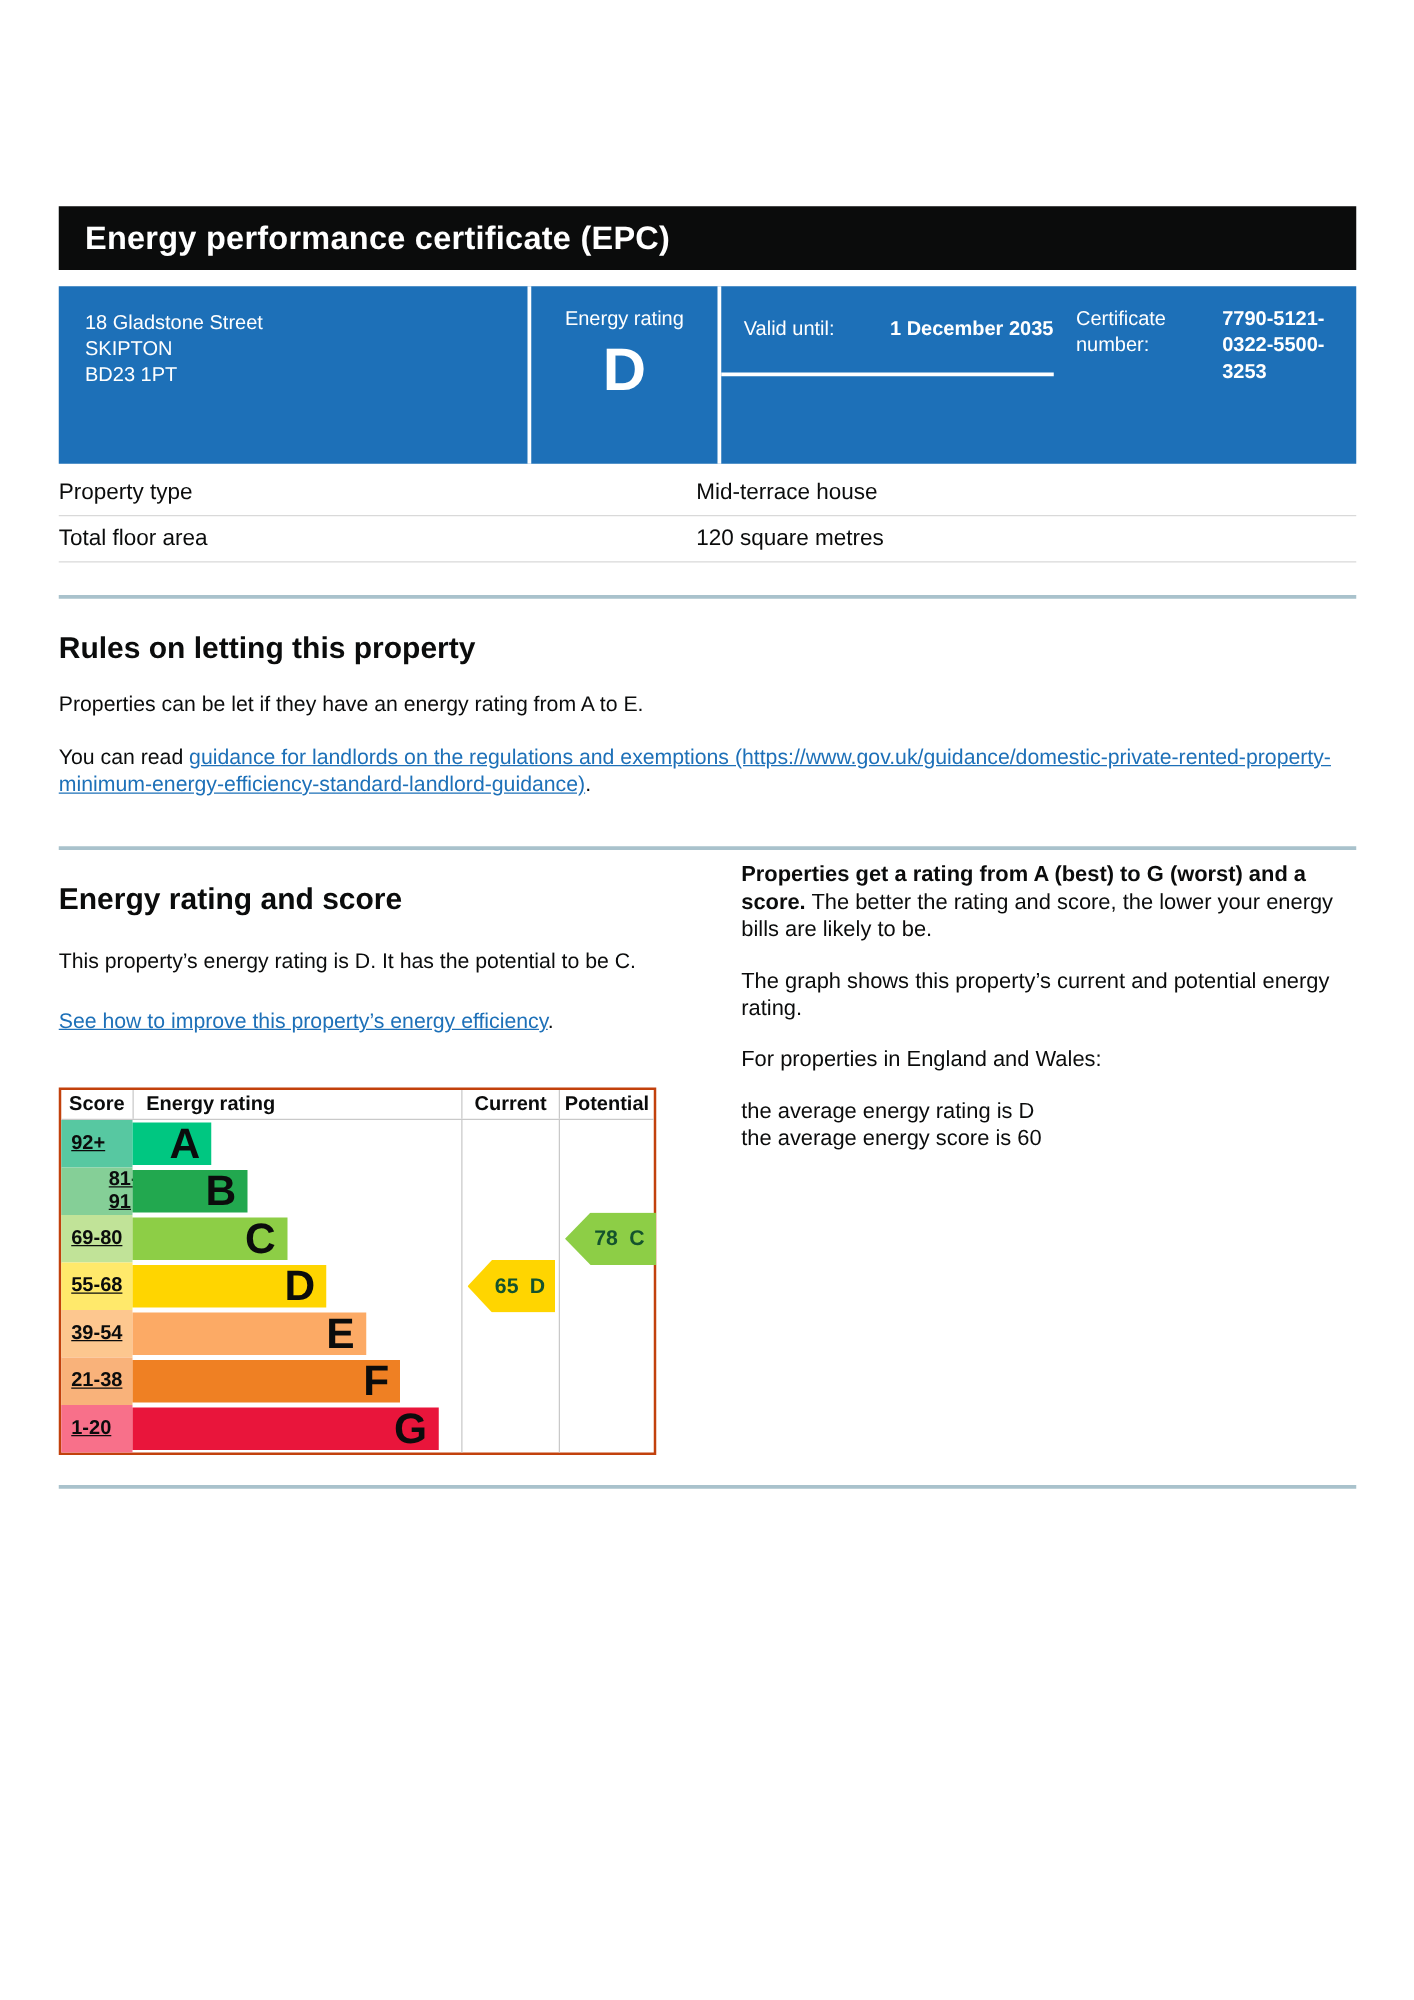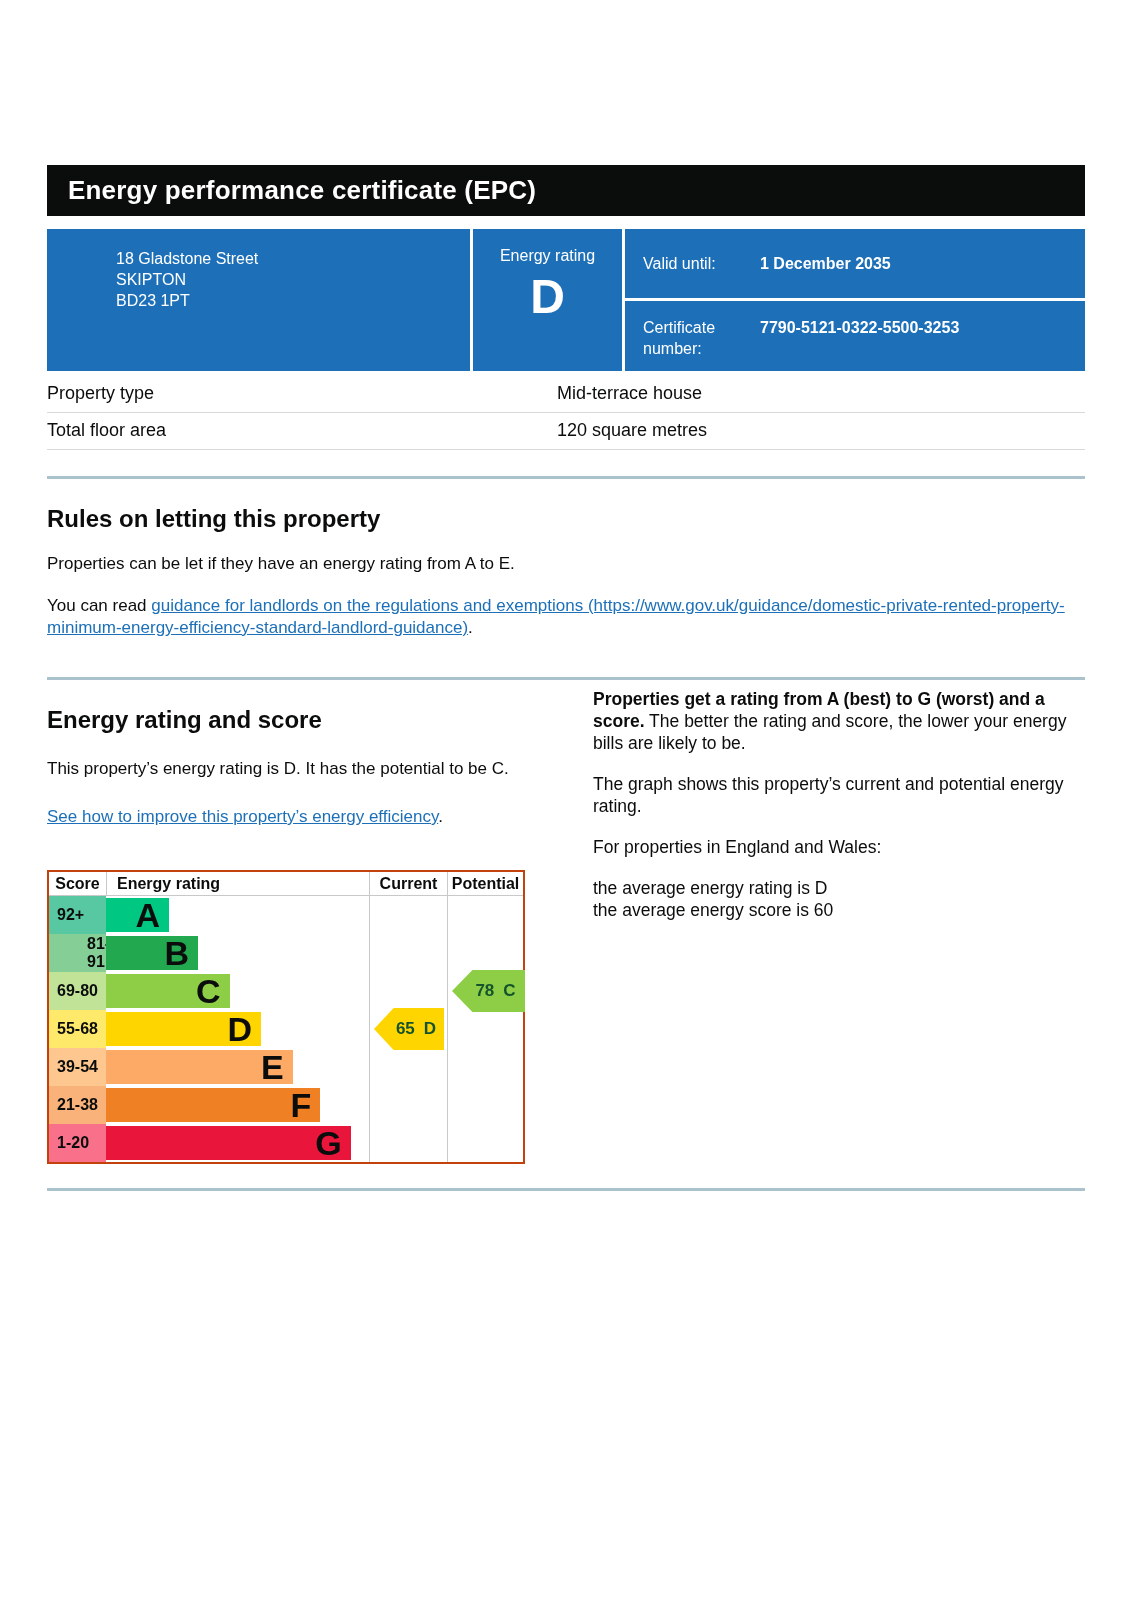--- a/index.html
+++ b/index.html
@@ -6,26 +6,26 @@
   html,body { background:#ffffff; }
   body { font-family:"Liberation Sans","DejaVu Sans",sans-serif; color:#0b0c0c; }
   .page { position:relative; width:1131px; min-height:1600px; background:#fff; overflow:hidden; }
   .content { margin:165px 0 0 47px; width:1038px; }
 
   
   .masthead { background:#0b0c0c; height:51px; display:flex; align-items:center; }
   .masthead h1 { color:#fff; font-size:26px; font-weight:bold; padding-left:21px; letter-spacing:0.2px; }
 
   
-  .summary { margin-top:13px; height:142px; background:#1d70b8; color:#fff; display:flex;padding-left:48px; }
+  .summary { margin-top:13px; height:142px; background:#1d70b8; color:#fff; display:flex; }
   .sum-address { width:375px; padding:19px 12px 0 21px; font-size:16px; line-height:21px; }
   .sum-rating { width:155px; border-left:3px solid #fff; border-right:3px solid #fff; text-align:center; padding-top:18px; }
   .sum-rating .lbl { font-size:16px; }
   .sum-rating .big { font-size:48px; font-weight:bold; line-height:52px; margin-top:6px; }
-  .sum-meta { flex:1; display:flex; flex-direction:column; }
+  .sum-meta { flex:1; display:flex; }
   .sum-row { display:flex; padding-left:18px; }
   .sum-row.r1 { height:72px; border-bottom:3px solid #fff; align-items:center; }
   .sum-row.r2 { flex:1; padding-top:16px; }
   .sum-label { width:117px; font-size:16px; line-height:21px; flex:0 0 auto; }
   .sum-value { font-weight:bold; font-size:16px; line-height:21px; }
 
   
   .ptable { margin-top:5px; }
   .prow { display:flex; align-items:center; padding:7px 0 8px 0; border-bottom:1px solid #d9d9d9; font-size:18px; }
   .prow .plabel { flex:0 0 510px; }
@@ -47,21 +47,21 @@
   .col-right .b { font-weight:bold; }
 
   
   .chart { margin-top:42px; width:478px; border:2px solid #c2410c; background:#fff; }
   .chart-head { display:flex; height:24px; border-bottom:1px solid #c9c9c9; font-weight:bold; font-size:16px; align-items:center; }
   .ch-score { width:57px; text-align:center; }
   .ch-rating { width:263px; padding-left:10px; border-left:1px solid #c9c9c9; align-self:stretch; display:flex; align-items:center; }
   .ch-cur { width:78px; text-align:center; border-left:1px solid #c9c9c9; align-self:stretch; display:flex; align-items:center; justify-content:center; }
   .ch-pot { flex:1; text-align:center; border-left:1px solid #c9c9c9; align-self:stretch; display:flex; align-items:center; justify-content:center; }
   .chart-body { position:relative; height:266px; }
-  .band-row { display:flex; height:38px; }
+  .band-row { display:flex; height:38px;text-decoration:underline; }
   .score-cell { width:57px; font-weight:bold; font-size:16px; display:flex; align-items:center; padding-left:8px; }
   .band-area { flex:1; position:relative; }
   .band-bar { position:absolute; left:0; top:2px; bottom:2px; display:flex; align-items:center; justify-content:flex-end; padding-right:9px; font-weight:bold; font-size:34px; color:#0b0c0c; }
   .col-line { position:absolute; top:0; bottom:0; border-left:1px solid #c9c9c9; }
   .arrow { position:absolute; height:42px; display:flex; align-items:center; justify-content:center; gap:9px; padding-left:14px; font-weight:bold; font-size:17px; color:#14532d;
            clip-path:polygon(0% 50%, 28% 0%, 100% 0%, 100% 100%, 28% 100%); }
 </style>
 </head>
 <body>
 

